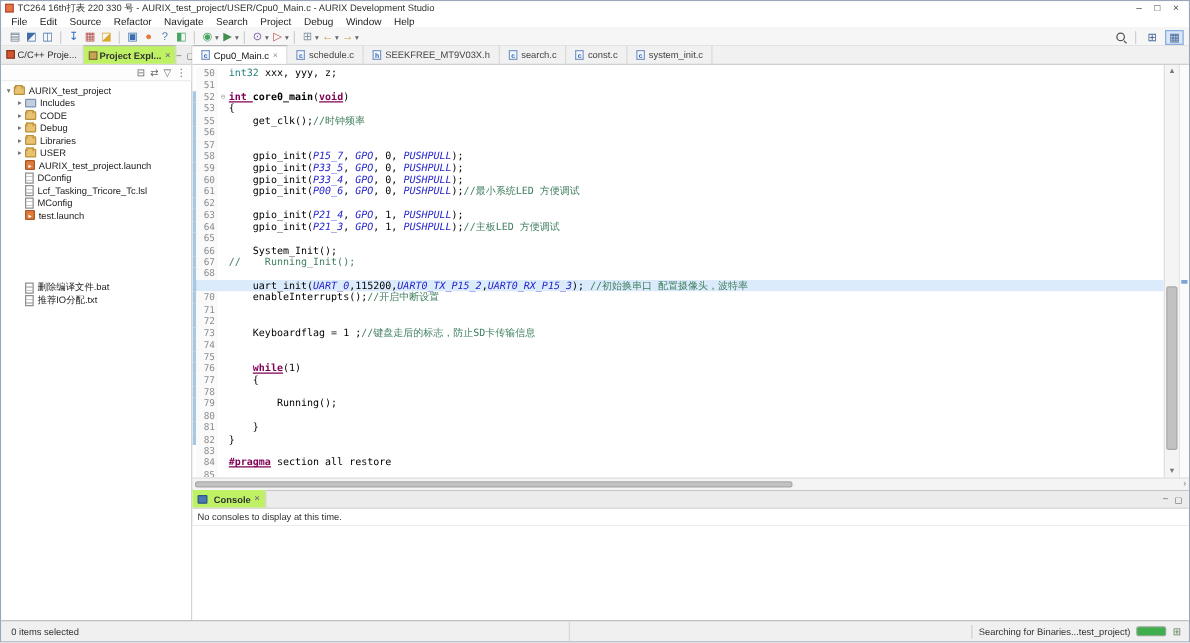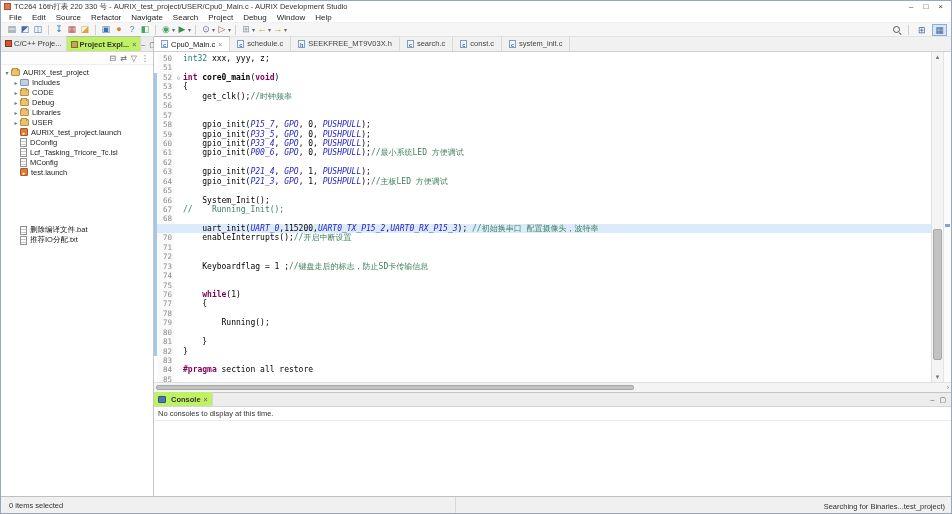--- a/index.html
+++ b/index.html
@@ -92,21 +92,21 @@
   .code-line.hl { background:#dcebfb; }
   .chg { width:3px; flex:0 0 auto; }
   .chg.on { background:#a6c8e4; }
   .lnum { width:17px; flex:0 0 auto; text-align:right; color:#8b8b8b; background:#fafafa;
           padding-right:2px; font-size:7.5px; }
   .code-line.hl .lnum { background:transparent;margin-top:20px; }
   .fold { width:9px; flex:0 0 auto; text-align:center; color:#9a9a9a; font-size:6px; }
   .ctext { white-space:pre; color:#000; }
   .tok-p { color:#000000; }
   .tok-t { color:#217d7d; }
-  .tok-k { color:#7f0055; font-weight:bold; }
+  .tok-k { color:#7f0055; font-weight:bold;text-decoration:underline; }
   .tok-m { color:#1e1ec8; font-style:italic; }
   .tok-c { color:#3f7f5f; }
   .tok-f { color:#000; font-weight:bold; }
 
   
   .vscroll { width:12px; flex:0 0 auto; background:#f4f4f4; border-left:1px solid #e0e0e0;
              display:flex; flex-direction:column; align-items:center; }
   .vs-arrow { font-size:6px; color:#777; height:10px; line-height:10px; }
   .vs-track { flex:1 1 auto; width:100%; position:relative; }
   .vs-thumb { position:absolute; left:1px; right:1px; top:54%; height:42%;
@@ -128,21 +128,21 @@
   .console-right span { font-size:7px; color:#555; }
   .console-msg { font-size:7.5px; color:#333; padding:2px 4px; border-bottom:1px solid #ececec; }
   .console-body { flex:1 1 auto; background:#fff; }
   .ico-console { width:8px; height:7px; background:#4a78b5; border:1px solid #2f5685; border-radius:1px; }
 
   
   .statusbar { height:17px; flex:0 0 auto; background:#f0f0f0; border-top:1px solid #c0c0c0;
                display:flex; align-items:center; font-size:7.5px; color:#333; }
   .sb-left { width:455px; padding-left:8px; border-right:1px solid #d8d8d8; height:100%;
              display:flex; align-items:center; }
-  .sb-right { margin-left:auto; display:flex; align-items:center; gap:5px; padding-right:6px; height:100%;flex-direction:column; }
+  .sb-right { margin-left:auto; display:flex; align-items:center; gap:5px; padding-right:6px; height:100%; }
   .sb-sep { width:1px; height:11px; background:#d0d0d0; }
   .progress { width:24px; height:8px; border:1px solid #8fa98f; border-radius:2px;
               background:#3fae4c; }
   .sb-icon { font-size:8px; color:#5d7f5d; }
 </style>
 </head>
 <body>
 
 <div class="app">
 

